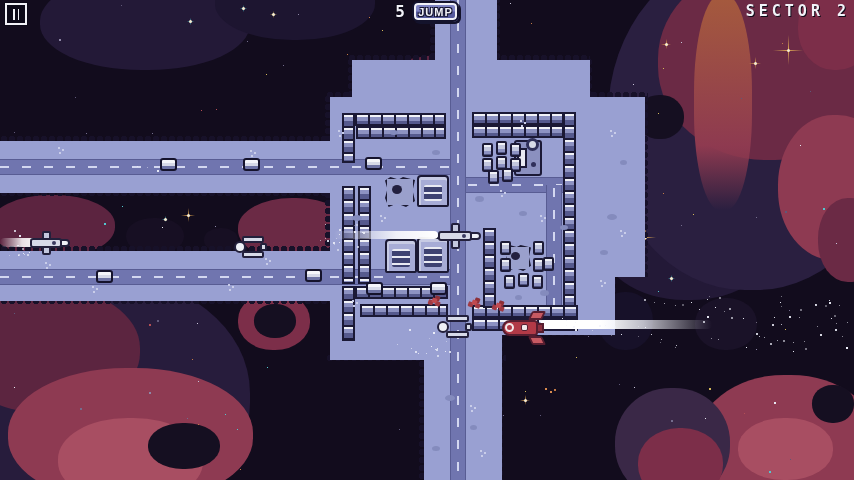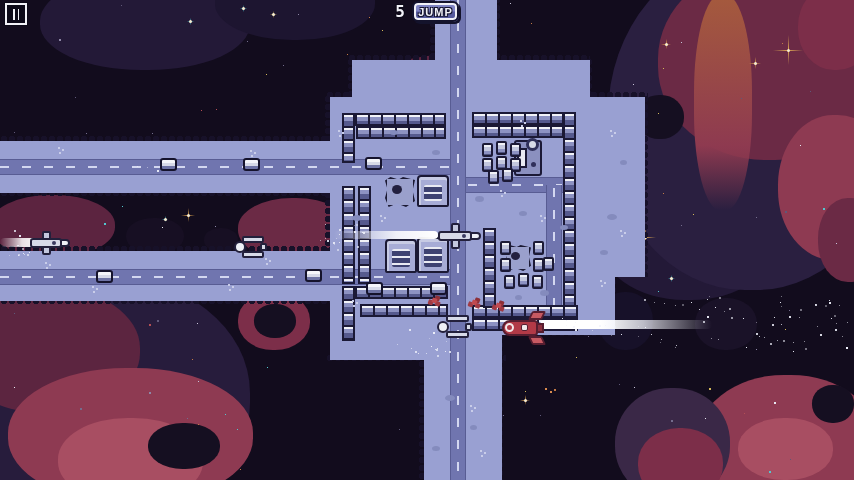--- a/index.html
+++ b/index.html
@@ -486,20 +486,21 @@
 
   <div id="hud">
     <button id="pause-btn" aria-label="pause">
       <span></span>
         <span></span>
     </button>
     <div id="jump-count" class="pxtext">5</div>
     <button id="jump-btn">
       <span class="pxtext">JUMP</span>
     </button>
+    <div id="sector-label" class="pxtext">SECTOR 2</div>
   </div>
 <div style="left: 0px; top: 0px; width: 854px; height: 480px; z-index: 9;">
       <div style="left: 724px; top: 311px; width: 1px; height: 1px; background: rgba(238, 240, 250, 0.48);"></div>
       <div style="left: 731px; top: 317px; width: 2px; height: 2px; background: rgba(238, 240, 250, 0.6);"></div>
       <div style="left: 829px; top: 300px; width: 1px; height: 1px; background: rgba(238, 240, 250, 0.88);"></div>
       <div style="left: 842px; top: 336px; width: 1px; height: 1px; background: rgba(238, 240, 250, 0.52);"></div>
       <div style="left: 783px; top: 340px; width: 2px; height: 2px; background: rgba(238, 240, 250, 0.55);"></div>
       <div style="left: 759px; top: 336px; width: 1px; height: 1px; background: rgba(238, 240, 250, 0.73);"></div>
       <div style="left: 664px; top: 303px; width: 1px; height: 1px; background: rgba(238, 240, 250, 0.61);"></div>
       <div style="left: 815px; top: 304px; width: 2px; height: 2px; background: rgba(238, 240, 250, 0.83);"></div>

